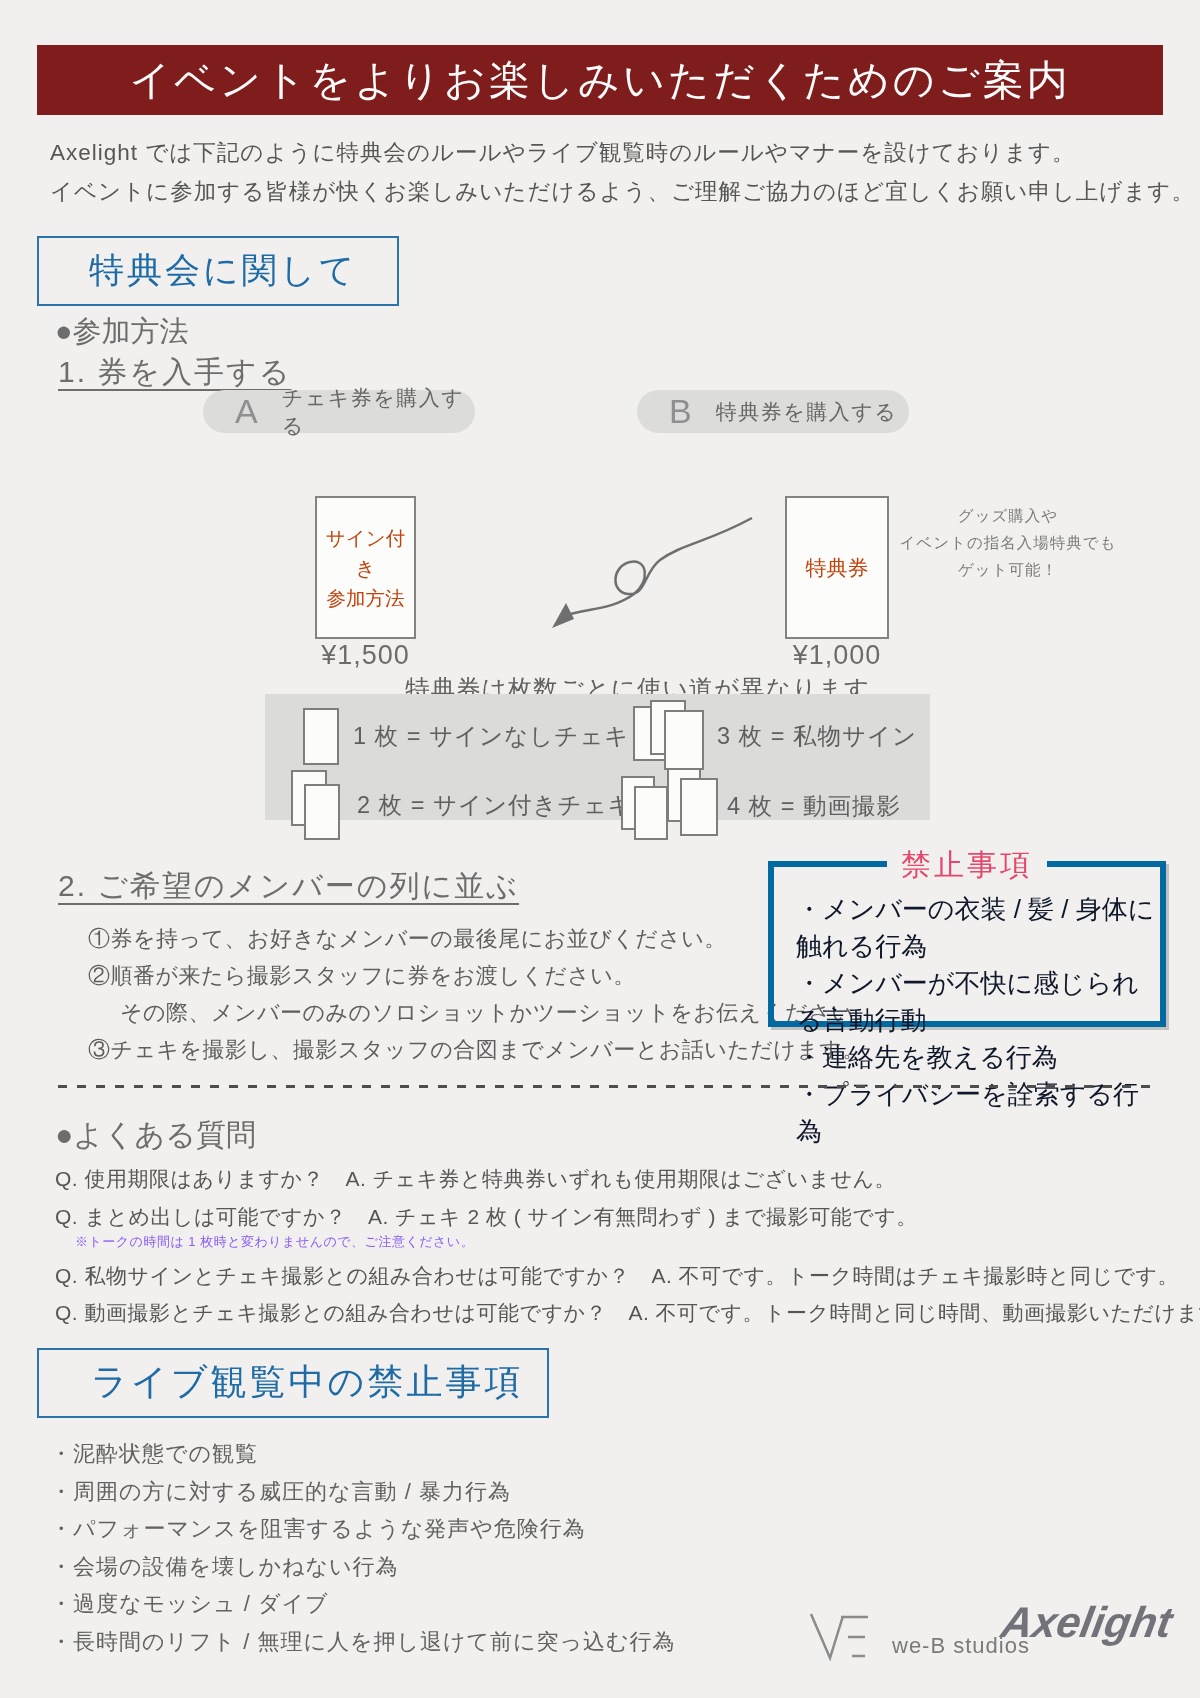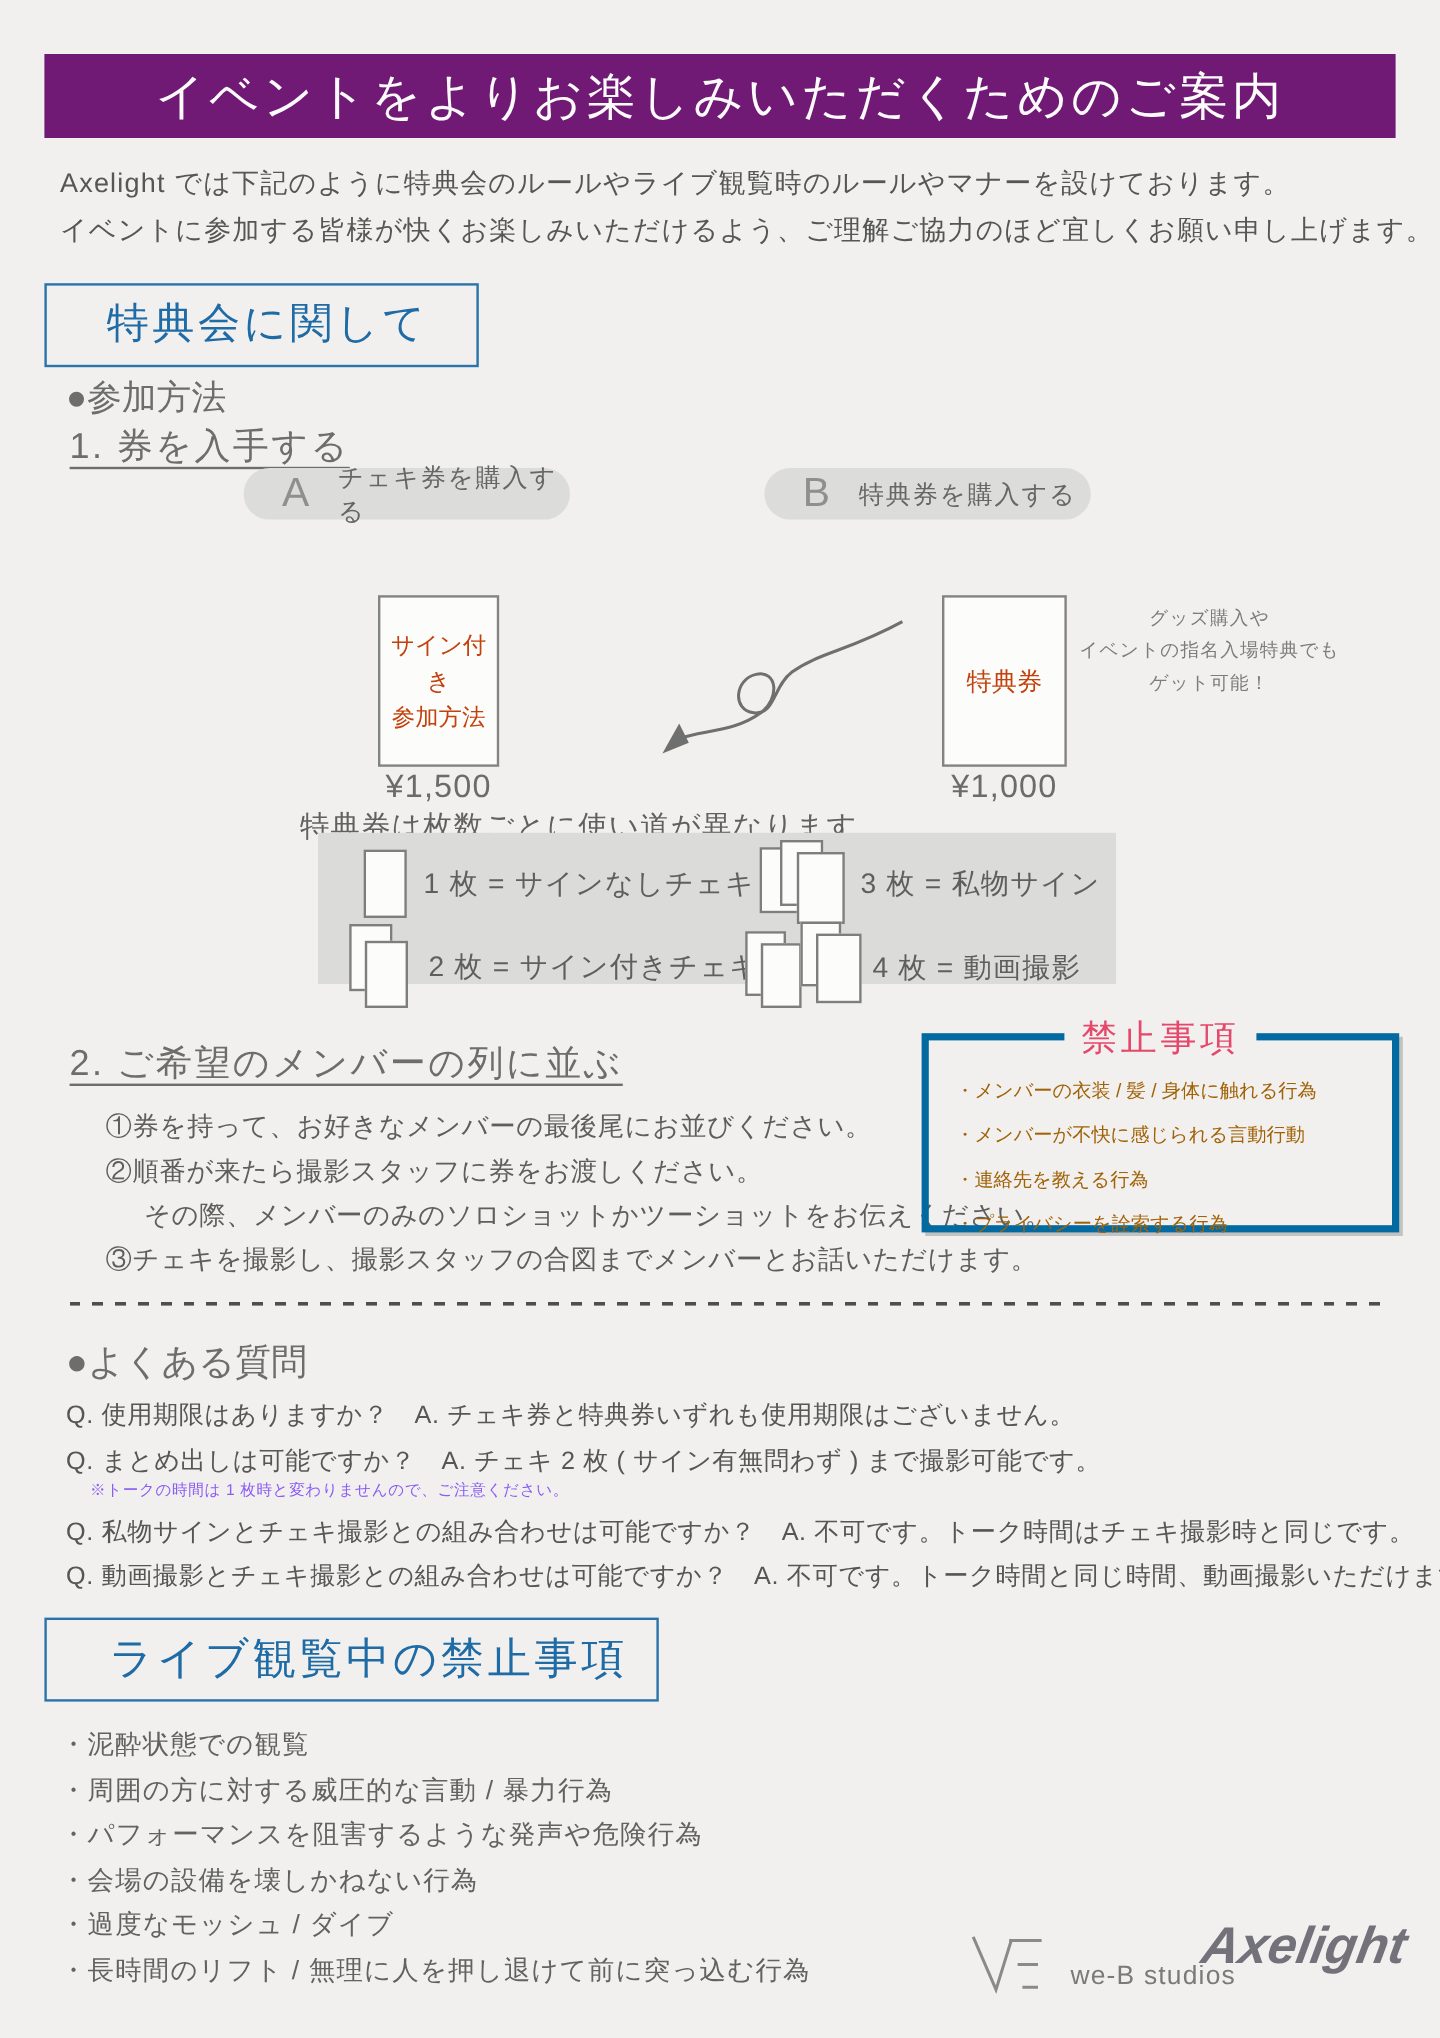--- a/index.html
+++ b/index.html
@@ -1,20 +1,20 @@
 <!DOCTYPE html>
 <html><head>
 <meta charset="utf-8">
 <style>
   html,body{margin:0;padding:0;}
   body{font-family:"Liberation Sans",sans-serif;background:#e8e7e5;}
   #page{position:relative;width:1200px;height:1698px;background:#f1f0ee;overflow:hidden;margin:0 auto;}
   .abs{position:absolute;}
   
-  .banner{left:37px;top:45px;width:1126px;height:70px;background:#701a75;color:#fbfbfb;
+  .banner{left:37px;top:45px;width:1126px;height:70px;background:#7f1d1d;color:#fbfbfb;
           display:flex;align-items:center;justify-content:center;font-size:41px;letter-spacing:3px;}
   .intro{left:50px;top:133px;font-size:22.5px;color:#565656;line-height:39px;letter-spacing:1px;}
   
   .secbox{border:2px solid #2b74ab;box-sizing:border-box;color:#1e6ba6;letter-spacing:3px;}
   .secbox1{left:37px;top:236px;width:362px;height:70px;font-size:35px;line-height:64px;padding-left:50px;}
   .secbox2{left:37px;top:1348px;width:512px;height:70px;font-size:36px;line-height:64px;padding-left:52px;}
   .h-gray{color:#6d6d6d;}
   .uline{text-decoration:underline;text-underline-offset:7px;text-decoration-thickness:2px;}
   
   .pill{height:43px;border-radius:22px;background:#dcdcda;display:flex;align-items:center;}
@@ -30,21 +30,21 @@
   .ticket{position:absolute;background:#fcfcfb;border:2px solid #7e7e7a;box-sizing:border-box;}
   .ulabel{position:absolute;font-size:23.5px;color:#5f5f5f;letter-spacing:1px;white-space:nowrap;}
   
   .steps{left:88px;top:920px;font-size:22px;color:#5e5e5e;line-height:37px;letter-spacing:0.5px;}
   .steps .indent{padding-left:32px;}
   
   .banbox{left:768px;top:861px;width:398px;height:166px;border:6px solid #0369a1;box-sizing:border-box;
           box-shadow:3px 3px 0 rgba(110,110,110,0.35);}
   .banbox .legend{position:absolute;top:-22px;left:50%;transform:translateX(-50%);background:#f1f0ee;
           padding:0 14px;font-size:30px;color:#e5486b;letter-spacing:3px;white-space:nowrap;}
-  .banbox .items{padding:24px 0 0 22px;font-size:16px;color:#a16207;line-height:37px;}
+  .banbox .items{padding:24px 0 0 22px;font-size:26px;color:#0f172a;line-height:37px;}
   
   .dashes{left:58px;top:1085px;width:1092px;height:3px;
           background:repeating-linear-gradient(90deg,#4e4e4e 0 9px,transparent 9px 19px);}
   
   .faqline{font-size:21px;color:#565656;letter-spacing:0.5px;white-space:nowrap;}
   .faqnote{font-size:13px;color:#8b5cf6;letter-spacing:0.5px;}
   
   .bullets{left:50px;top:1435px;font-size:22px;color:#626262;line-height:37.6px;letter-spacing:1px;}
   
   .studio{font-size:22px;color:#7a7a7a;letter-spacing:1px;}
@@ -96,21 +96,21 @@
     <div>グッズ購入や</div>
     <div>イベントの指名入場特典でも</div>
     <div>ゲット可能！</div>
   </div>
 
   <svg class="abs" style="left:540px;top:498px;" width="230" height="135" viewBox="0 0 230 135">
     <path d="M 212 20 C 168 44 142 46 120 62 C 104 74 106 98 88 96 C 70 94 72 68 90 64 C 108 60 110 84 94 96 C 72 112 48 110 24 118" fill="none" stroke="#6f6f6f" stroke-width="2.5"></path>
     <polygon points="12,130 26,105 34,121" fill="#6f6f6f"></polygon>
   </svg>
 
-  <div class="abs" style="left:250px;top:672px;width:620px;text-align:left;font-size:24.5px;color:#606060;letter-spacing:1px;">特典券は枚数ごとに使い道が異なります</div>
+  <div class="abs" style="left:250px;top:672px;width:620px;text-align:right;font-size:24.5px;color:#606060;letter-spacing:1px;">特典券は枚数ごとに使い道が異なります</div>
 
   <div class="abs graybox">
 
     <div class="ticket" style="left:38px;top:14px;width:36px;height:57px;"></div>
     <div class="ulabel" style="left:88px;top:14px;line-height:57px;">1 枚 = サインなしチェキ</div>
 
     <div class="ticket" style="left:26px;top:76px;width:36px;height:56px;"></div>
     <div class="ticket" style="left:39px;top:90px;width:36px;height:56px;"></div>
     <div class="ulabel" style="left:92px;top:83px;line-height:56px;">2 枚 = サイン付きチェキ</div>
 

